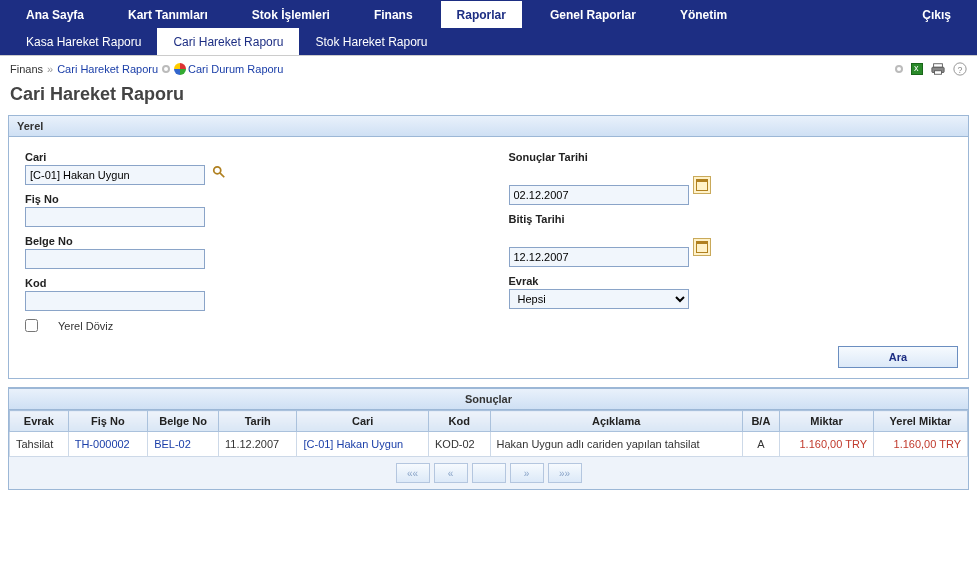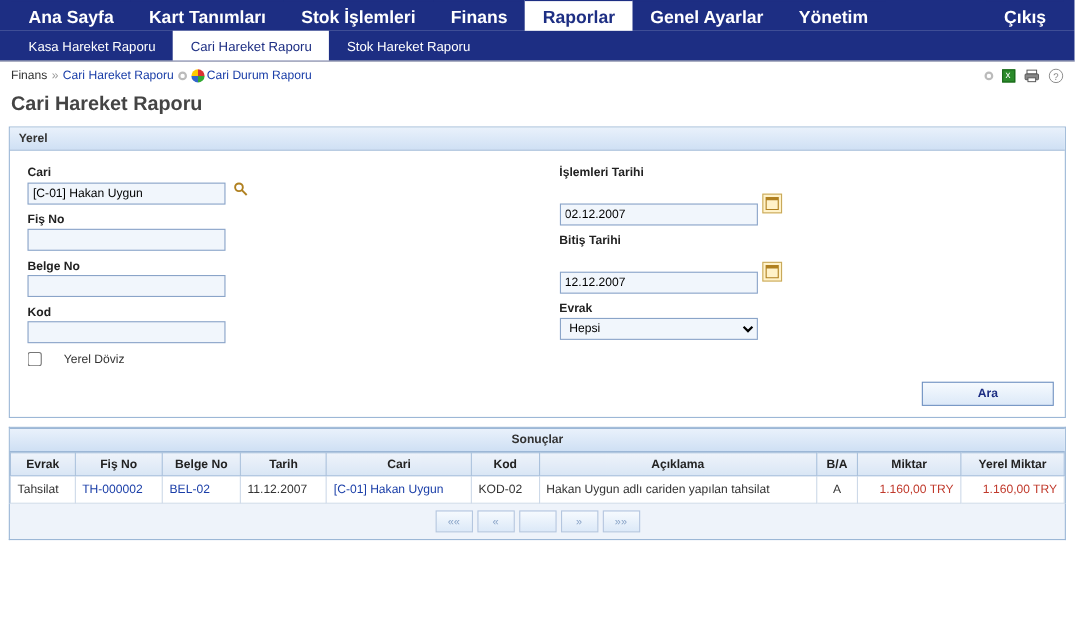--- a/index.html
+++ b/index.html
@@ -10,23 +10,24 @@
     background: #fff;
     color: #333;
     width: 977px;
   }
   .topnav {
     background: #1d2e83;
     display: flex;
     height: 28px;
     align-items: stretch;
     color: #fff;
-    font-size: 16px;
+    font-size: 12px;
     font-weight: bold;
     padding: 0 10px;
+    gap: 12px;
   }
   .topnav .nav-item {
     padding: 7px 16px;
     cursor: pointer;
     border-top: 1px solid #1d2e83;
   }
   .topnav .nav-item.active {
     background: #fff;
     color: #1d2e83;
     border-top: 1px solid #1d2e83;
@@ -211,21 +212,21 @@
 </style>
 </head>
 <body>
 
 <div class="topnav">
   <div class="nav-item">Ana Sayfa</div>
   <div class="nav-item">Kart Tanımları</div>
   <div class="nav-item">Stok İşlemleri</div>
   <div class="nav-item">Finans</div>
   <div class="nav-item active">Raporlar</div>
-  <div class="nav-item">Genel Ayarlar</div>
+  <div class="nav-item">Genel Raporlar</div>
   <div class="nav-item">Yönetim</div>
   <div class="spacer"></div>
   <div class="nav-item">Çıkış</div>
 </div>
 
 <div class="subnav">
   <div class="nav-item">Kasa Hareket Raporu</div>
   <div class="nav-item active">Cari Hareket Raporu</div>
   <div class="nav-item">Stok Hareket Raporu</div>
 </div>
@@ -287,21 +288,21 @@
         <input type="text" value="" style="">
       </div>
       <div class="checkbox-row">
         <input type="checkbox" style="">
         <span>Yerel Döviz</span>
       </div>
     </div>
 
     <div class="col">
       <div class="field">
-        <label>İşlemleri Tarihi</label>
+        <label>Sonuçlar Tarihi</label>
         <div class="date-row">
           <input type="text" value="02.12.2007" style="">
           <span class="cal-btn"></span>
         </div>
       </div>
       <div class="field">
         <label>Bitiş Tarihi</label>
         <div class="date-row">
           <input type="text" value="12.12.2007" style="">
           <span class="cal-btn"></span>

